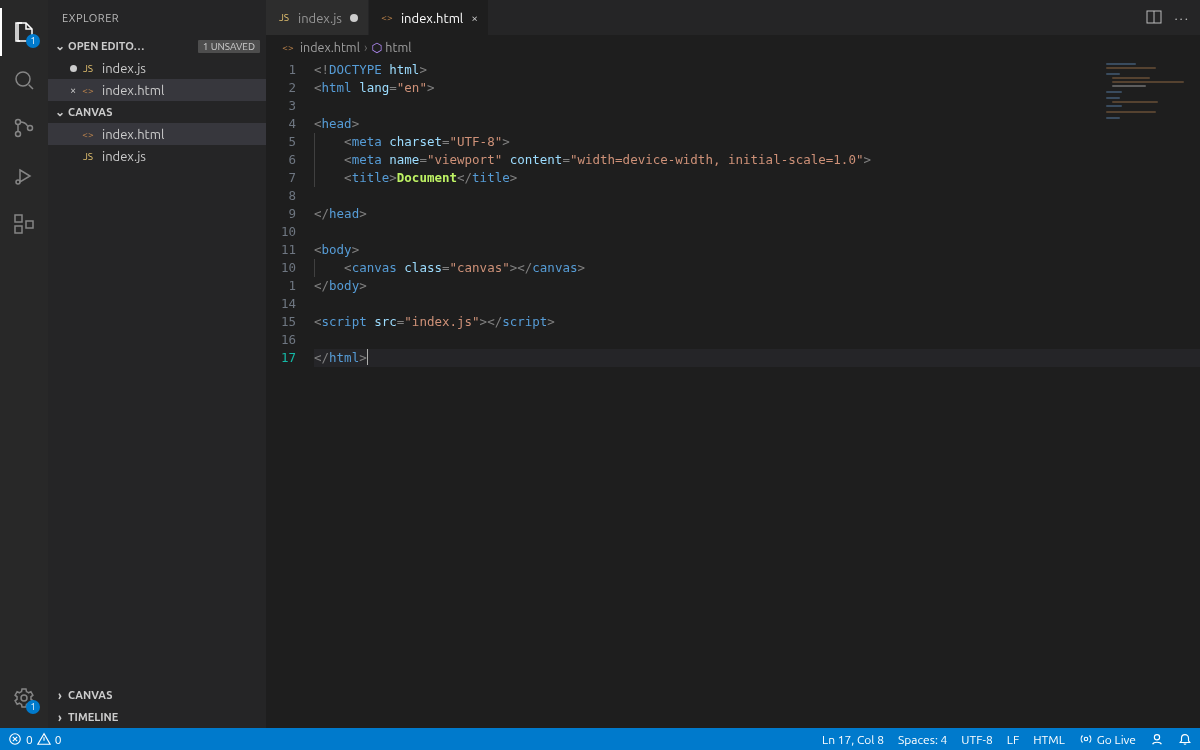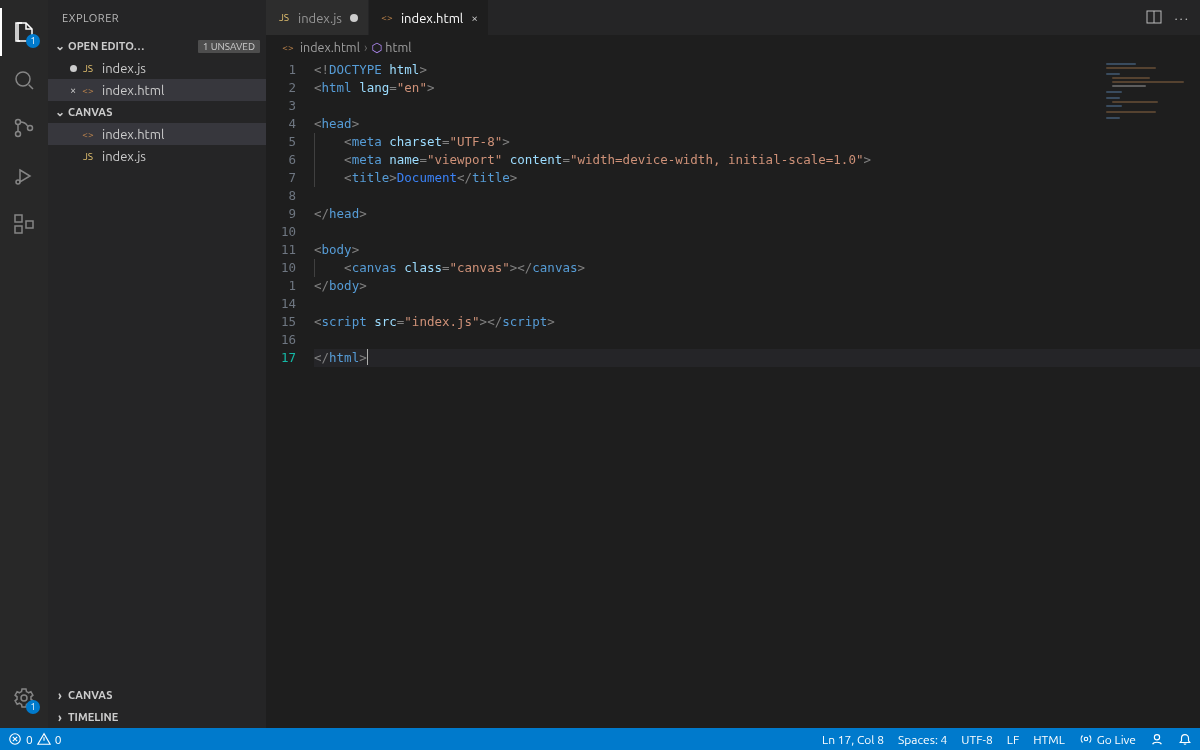--- a/index.html
+++ b/index.html
@@ -103,21 +103,21 @@
   .code {
     flex:1; font-family: Menlo, Consolas, monospace; font-size: 12.5px;
     padding-top: 2px; white-space: pre; color: #d4d4d4;
   }
   .code .line { height:18px; line-height:18px; position:relative; }
   .code .line.cur { background: rgba(40,40,44,.7); }
   .tagc { color:#808080; }   
   .tagn { color:#569cd6; }   
   .attr { color:#9cdcfe; }   
   .str  { color:#ce9178; }   
-  .txt  { color:#3b82f6; }
+  .txt  { color:#bef264;font-weight:bold; }
   .doct { color:#569cd6; }
   .guide { border-left:1px solid #404040; display:inline-block; height:18px; vertical-align:top; margin-right: -1px; }
   .cursor-bar { display:inline-block; width:1px; height:16px; background:#aeafad; vertical-align:-3px; }
 
   .minimap {
     position:absolute; right:0; top:0; width:100px; height:100%;
     opacity:.6; pointer-events:none;
   }
   .minimap .blk { position:absolute; height:2px; border-radius:1px; }
 

